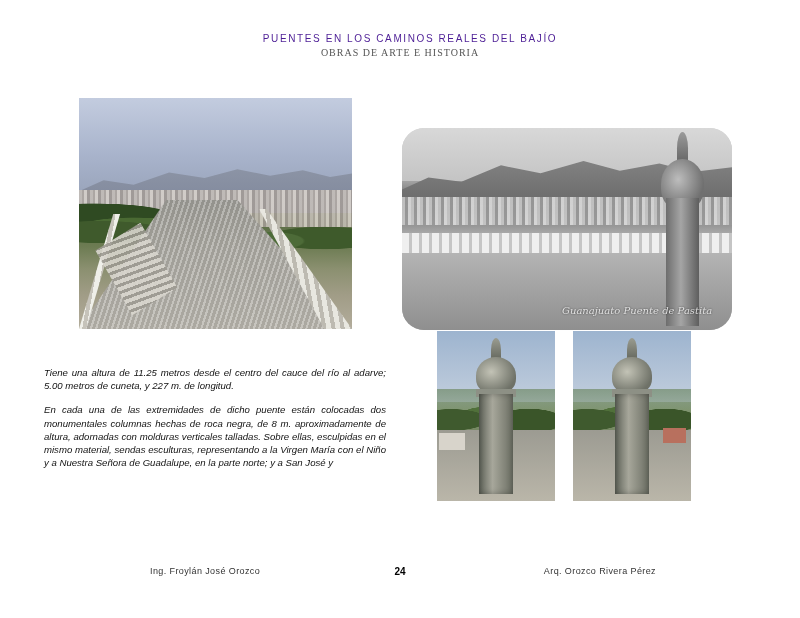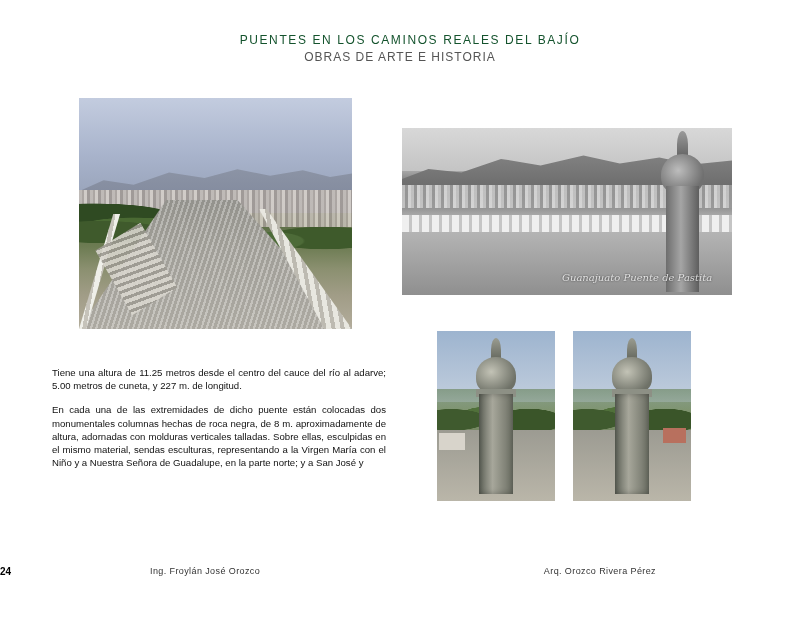--- a/index.html
+++ b/index.html
@@ -23,31 +23,32 @@
 
   
   .header {
     position: absolute;
     left: 0;
     top: 33px;
     width: 800px;
     text-align: center;
   }
   .header-title {
-    font-size: 12px;
+    font-size: 10px;
     letter-spacing: 1.6px;
-    color: #14532d;
+    color: #4c1d95;
     font-weight: 400;
     padding-left: 20px;
   }
   .header-sub {
-    font-size: 12px;
+    font-size: 10px;
     letter-spacing: 1.0px;
     color: #555;
     margin-top: 3px;
+    font-family: Liberation Serif, serif;
   }
 
   
   .fig {
     position: absolute;
     overflow: hidden;
     background: #cfcfcf;
   }
 
   
@@ -101,22 +102,23 @@
   }
   #fig-road .steps {
     position: absolute; left: 6%; bottom: 6%; width: 30%; height: 40%;
     background: repeating-linear-gradient(-20deg, #d9d6ce 0 4px, #9d9a92 4px 7px);
     clip-path: polygon(0% 30%, 55% 0%, 100% 70%, 45% 100%);
     opacity: .9;
   }
 
   
   #fig-bw {
-    left: 402px; top: 128px; width: 330px; height: 167px;
+    left: 402px; top: 128px; width: 330px; height: 202px;
     background: linear-gradient(#cfcfcf 0%, #bdbdbd 22%, #8d8d8d 30%, #6f6f6f 40%, #a8a8a8 52%, #d2d2d2 70%, #9f9f9f 100%);
+    border-radius: 22px;
   }
   #fig-bw .bw-sky {
     position: absolute; left:0; top:0; width:100%; height:26%;
     background: linear-gradient(#d8d8d8, #c4c4c4);
   }
   #fig-bw .bw-mount {
     position: absolute; left:0; top:8%; width:100%; height:30%;
     background: linear-gradient(#8a8a8a, #6a6a6a);
     clip-path: polygon(0% 75%, 8% 55%, 18% 62%, 30% 35%, 42% 48%, 55% 28%, 66% 44%, 78% 32%, 88% 46%, 100% 38%, 100% 100%, 0% 100%);
   }
@@ -215,39 +217,39 @@
   .body-text {
     position: absolute;
     left: 44px;
     top: 366px;
     width: 342px;
     font-size: 9.6px;
     line-height: 13.2px;
     color: #111;
     text-align: justify;
   }
-  .body-text p { margin: 0 0 11px 8px; }
+  .body-text p { margin: 0 0 11px 0; font-style: italic; }
 
   
   .footer {
     position: absolute;
     left: 0;
     bottom: 38px;
     width: 800px;
     height: 14px;
     font-size: 9px;
     color: #333;
   }
   .footer .f-left {
     position: absolute; left: 150px; top: 0;
     letter-spacing: .4px;
   }
   .footer .f-center {
     position: absolute; left: 0; top: 0; width: 800px;
-    font-weight: bold; font-size: 10px; color: #000;
+    text-align: center; font-weight: bold; font-size: 10px; color: #000;
   }
   .footer .f-right {
     position: absolute; right: 144px; top: 0;
     letter-spacing: .4px;
   }
 </style>
 </head>
 <body>
 
 <div class="page">

